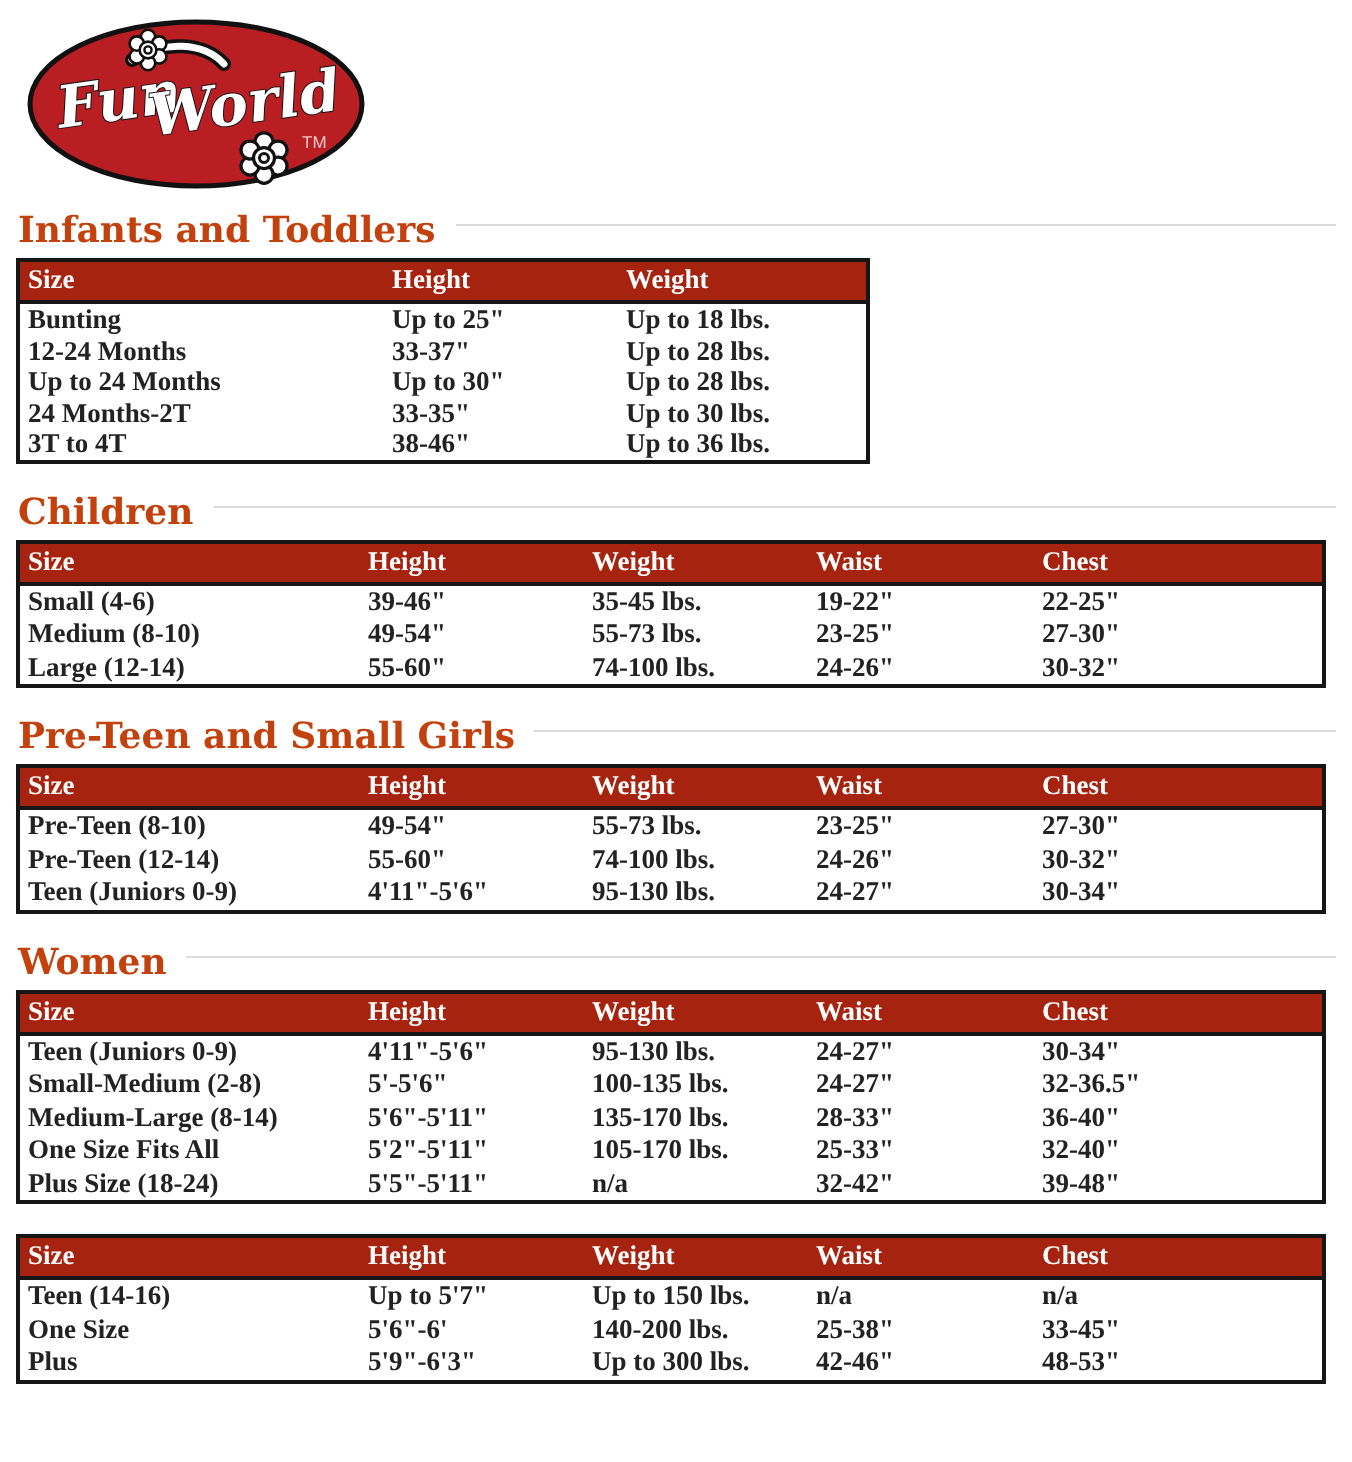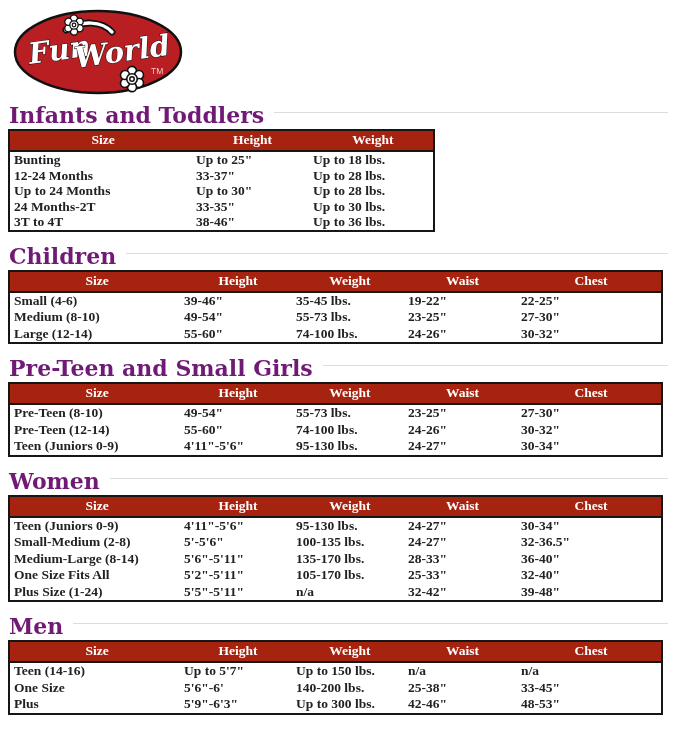--- a/index.html
+++ b/index.html
@@ -27,23 +27,23 @@
     width: 172px;
     height: 88px;
   }
   .size-section { margin-top: 15px; }
   .size-section:first-child { margin-top: 8px; }
   h2 {
     position: relative;
     margin: 0 0 4px 1px;
     font-family: "DejaVu Serif", serif;
     font-weight: bold;
-    font-size: 22px;
+    font-size: 18px;
     line-height: 19px;
-    color: #701a75;
+    color: #c2410c;
   }
   h2::before {
     content: "";
     position: absolute;
     top: 6px;
     left: 0;
     width: 659px;
     height: 1px;
     background: var(--rule-color);
   }
@@ -66,21 +66,21 @@
   table.wide col:nth-child(5) { width: 145px; }
   table.narrow col:nth-child(1) { width: 183px; }
   table.narrow col:nth-child(2) { width: 117px; }
   table.narrow col:nth-child(3) { width: 125px; }
   thead th {
     background: var(--header-bg);
     color: #ffffff;
     font-family: "Liberation Serif", serif;
     font-weight: bold;
     font-size: 13.5px;
-    text-align: center;
+    text-align: left;
     padding: 2px 0 3px 4px;
     border-bottom: 2px solid #161616;
     line-height: 14px;
   }
   tbody td {
     font-size: 13.5px;
     font-weight: bold;
     color: #222222;
     text-align: left;
     padding: 0 0 0 4px;
@@ -300,31 +300,30 @@
               <td>36-40"</td>
             </tr>
             <tr>
               <td>One Size Fits All</td>
               <td>5'2"-5'11"</td>
               <td>105-170 lbs.</td>
               <td>25-33"</td>
               <td>32-40"</td>
             </tr>
             <tr>
-              <td>Plus Size (1-24)</td>
+              <td>Plus Size (18-24)</td>
               <td>5'5"-5'11"</td>
               <td>n/a</td>
               <td>32-42"</td>
               <td>39-48"</td>
             </tr>
           </tbody>
         </table>
       </section>
       <section class="size-section">
-        <h2><span class="h-txt">Men</span></h2>
         <table class="wide">
           <colgroup>
             <col>
             <col>
             <col>
             <col>
             <col>
           </colgroup>
           <thead>
             <tr>

